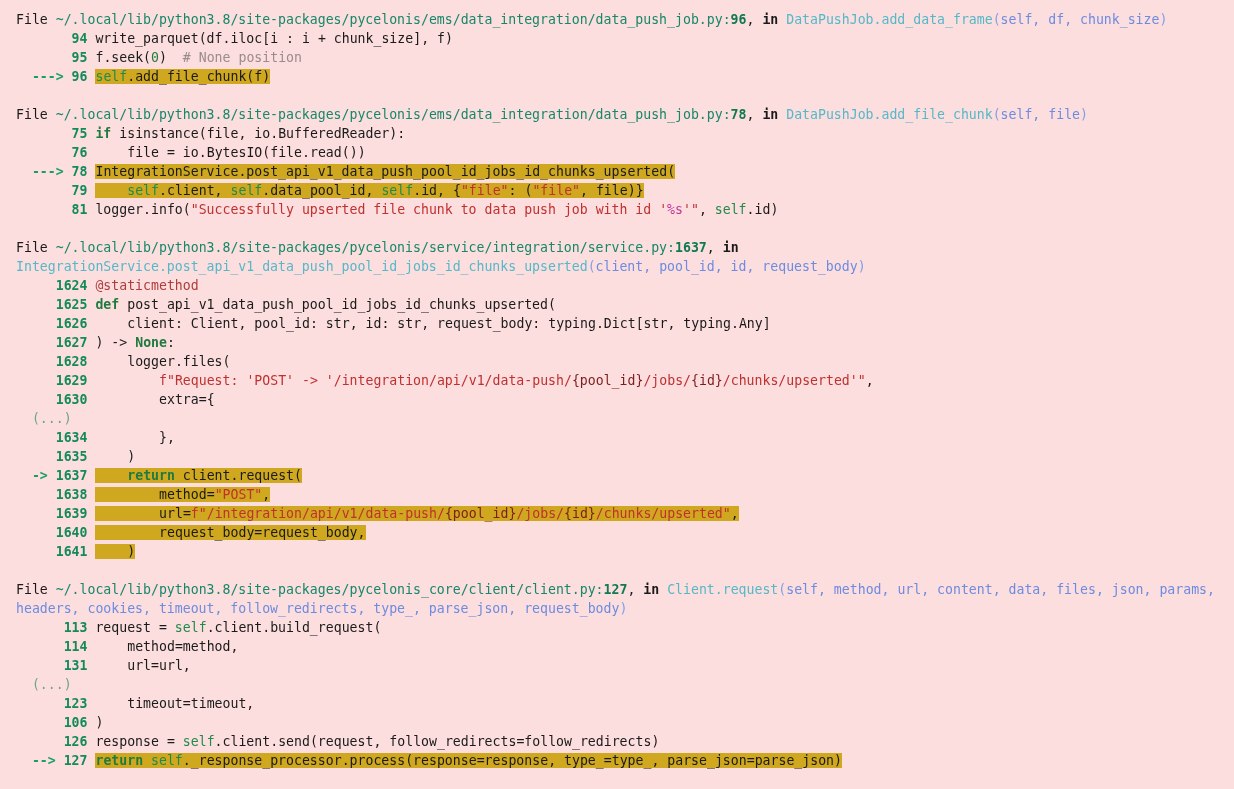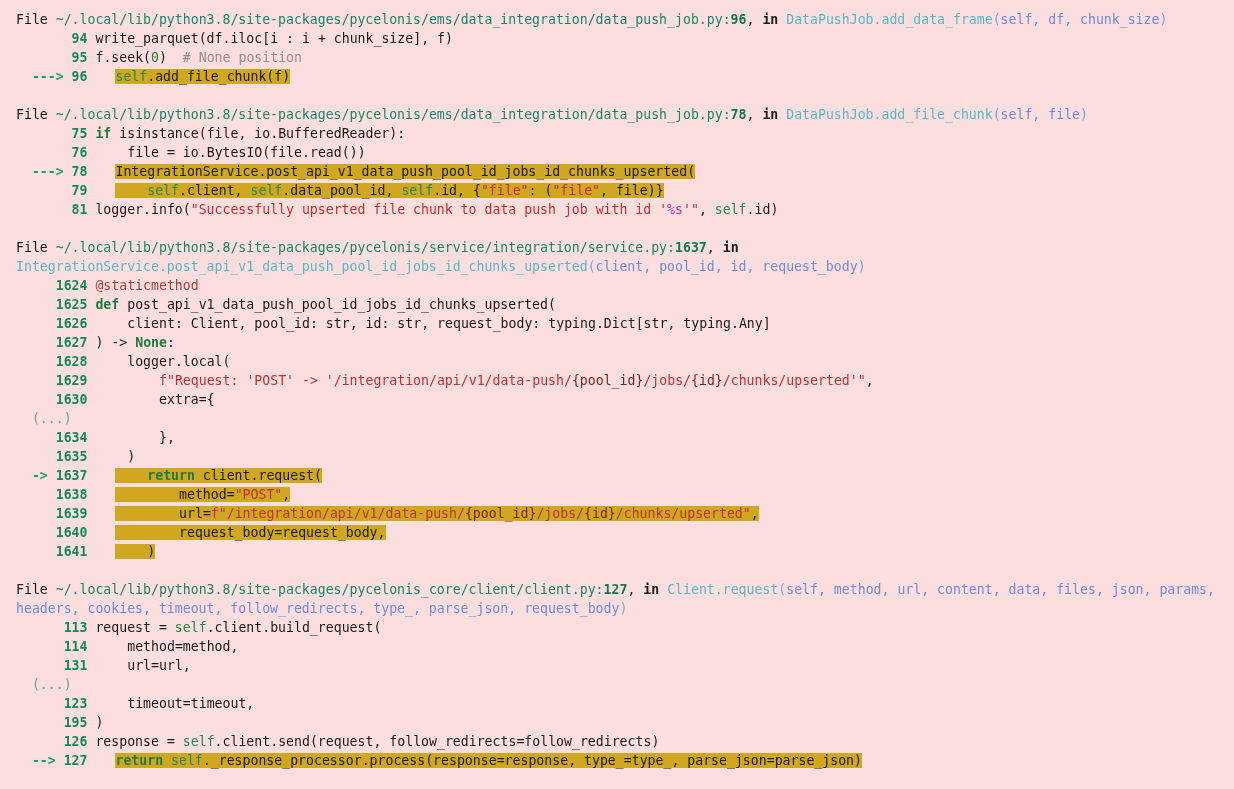--- a/index.html
+++ b/index.html
@@ -37,21 +37,21 @@
   .str{color:#c03030;}
   .pct{color:#c0369b;}
   .num{color:#1f7a3f;}
   .cmt{color:#9a8c8c;}
   .deco{color:#b03c3c;}
   .brace{color:#7f1d1d;}
   .none{color:#1f7a3f;font-weight:bold;}
   .plain{color:#1a1a1a;}
 
   
-  .hl{background:#cfa81f;margin-left:20px;}
+  .hl{background:#cfa81f;}
 </style>
 </head>
 <body>
 
 <div id="tb">
     <div>
       <div class="line" style="white-space: pre-wrap; height: auto;"><span class="kw-file">File</span> <span class="path">~/.local/lib/python3.8/site-packages/pycelonis/ems/data_integration/data_push_job.py</span><span class="path">:</span><span class="pathnum">96</span><span class="plain">, </span><span class="kw-in">in</span> <span class="fname">DataPushJob.add_data_frame</span><span class="punct">(</span><span class="param">self, df, chunk_size</span><span class="punct">)</span></div>
       <div class="line">       <span class="lno">94</span> <span class="plain">write_parquet</span><span class="plain">(</span><span class="plain">df</span><span class="plain">.</span><span class="plain">iloc</span><span class="plain">[</span><span class="plain">i</span><span class="plain"> </span><span class="plain">:</span><span class="plain"> </span><span class="plain">i</span><span class="plain"> </span><span class="plain">+</span><span class="plain"> </span><span class="plain">chunk_size</span><span class="plain">]</span><span class="plain">,</span><span class="plain"> </span><span class="plain">f</span><span class="plain">)</span></div>
       <div class="line">       <span class="lno">95</span> <span class="plain">f</span><span class="plain">.</span><span class="plain">seek</span><span class="plain">(</span><span class="num">0</span><span class="plain">)</span><span class="plain"> </span><span class="plain"> </span><span class="cmt"># None position</span></div>
       <div class="line">  <span class="arrow">---&gt;</span> <span class="lno">96</span> <span class="hl"><span class="self">self</span><span class="plain">.</span><span class="plain">add_file_chunk</span><span class="plain">(</span><span class="plain">f</span><span class="plain">)</span></span></div>
@@ -65,37 +65,37 @@
       <div class="line">       <span class="lno">79</span> <span class="hl"><span class="plain"> </span><span class="plain"> </span><span class="plain"> </span><span class="plain"> </span><span class="self">self</span><span class="plain">.</span><span class="plain">client</span><span class="plain">,</span><span class="plain"> </span><span class="self">self</span><span class="plain">.</span><span class="plain">data_pool_id</span><span class="plain">,</span><span class="plain"> </span><span class="self">self</span><span class="plain">.</span><span class="plain">id</span><span class="plain">,</span><span class="plain"> </span><span class="plain">{</span><span class="str">"file"</span><span class="plain">:</span><span class="plain"> </span><span class="plain">(</span><span class="str">"file"</span><span class="plain">,</span><span class="plain"> </span><span class="plain">file</span><span class="plain">)</span><span class="plain">}</span></span></div>
       <div class="line">       <span class="lno">81</span> <span class="plain">logger</span><span class="plain">.</span><span class="plain">info</span><span class="plain">(</span><span class="str">"Successfully upserted file chunk to data push job with id '<span class="pct">%s</span>'"</span><span class="plain">,</span><span class="plain"> </span><span class="self">self</span><span class="plain">.</span><span class="plain">id</span><span class="plain">)</span></div>
     </div>
     <div class="blank"></div>
     <div>
       <div class="line" style="white-space: pre-wrap; height: auto;"><span class="kw-file">File</span> <span class="path">~/.local/lib/python3.8/site-packages/pycelonis/service/integration/service.py</span><span class="path">:</span><span class="pathnum">1637</span><span class="plain">, </span><span class="kw-in">in</span> <span class="fname">IntegrationService.post_api_v1_data_push_pool_id_jobs_id_chunks_upserted</span><span class="punct">(</span><span class="param">client, pool_id, id, request_body</span><span class="punct">)</span></div>
       <div class="line">     <span class="lno">1624</span> <span class="deco">@staticmethod</span></div>
       <div class="line">     <span class="lno">1625</span> <span class="kw">def</span><span class="plain"> </span><span class="plain">post_api_v1_data_push_pool_id_jobs_id_chunks_upserted</span><span class="plain">(</span></div>
       <div class="line">     <span class="lno">1626</span> <span class="plain"> </span><span class="plain"> </span><span class="plain"> </span><span class="plain"> </span><span class="plain">client</span><span class="plain">:</span><span class="plain"> </span><span class="plain">Client</span><span class="plain">,</span><span class="plain"> </span><span class="plain">pool_id</span><span class="plain">:</span><span class="plain"> </span><span class="plain">str</span><span class="plain">,</span><span class="plain"> </span><span class="plain">id</span><span class="plain">:</span><span class="plain"> </span><span class="plain">str</span><span class="plain">,</span><span class="plain"> </span><span class="plain">request_body</span><span class="plain">:</span><span class="plain"> </span><span class="plain">typing</span><span class="plain">.</span><span class="plain">Dict</span><span class="plain">[</span><span class="plain">str</span><span class="plain">,</span><span class="plain"> </span><span class="plain">typing</span><span class="plain">.</span><span class="plain">Any</span><span class="plain">]</span></div>
       <div class="line">     <span class="lno">1627</span> <span class="plain">)</span><span class="plain"> </span><span class="plain">-</span><span class="plain">&gt;</span><span class="plain"> </span><span class="none">None</span><span class="plain">:</span></div>
-      <div class="line">     <span class="lno">1628</span> <span class="plain"> </span><span class="plain"> </span><span class="plain"> </span><span class="plain"> </span><span class="plain">logger</span><span class="plain">.</span><span class="plain">local</span><span class="plain">(</span></div>
+      <div class="line">     <span class="lno">1628</span> <span class="plain"> </span><span class="plain"> </span><span class="plain"> </span><span class="plain"> </span><span class="plain">logger</span><span class="plain">.</span><span class="plain">files</span><span class="plain">(</span></div>
       <div class="line">     <span class="lno">1629</span> <span class="plain"> </span><span class="plain"> </span><span class="plain"> </span><span class="plain"> </span><span class="plain"> </span><span class="plain"> </span><span class="plain"> </span><span class="plain"> </span><span class="str">f"Request: 'POST' -&gt; '/integration/api/v1/data-push/<span class="brace">{pool_id}</span>/jobs/<span class="brace">{id}</span>/chunks/upserted'"</span><span class="plain">,</span></div>
       <div class="line">     <span class="lno">1630</span> <span class="plain"> </span><span class="plain"> </span><span class="plain"> </span><span class="plain"> </span><span class="plain"> </span><span class="plain"> </span><span class="plain"> </span><span class="plain"> </span><span class="plain">extra</span><span class="plain">=</span><span class="plain">{</span></div>
       <div class="line"><span class="lno-dim">&nbsp;&nbsp;(...)</span></div>
       <div class="line">     <span class="lno">1634</span> <span class="plain"> </span><span class="plain"> </span><span class="plain"> </span><span class="plain"> </span><span class="plain"> </span><span class="plain"> </span><span class="plain"> </span><span class="plain"> </span><span class="plain">}</span><span class="plain">,</span></div>
       <div class="line">     <span class="lno">1635</span> <span class="plain"> </span><span class="plain"> </span><span class="plain"> </span><span class="plain"> </span><span class="plain">)</span></div>
       <div class="line">  <span class="arrow">-&gt;</span> <span class="lno">1637</span> <span class="hl"><span class="plain"> </span><span class="plain"> </span><span class="plain"> </span><span class="plain"> </span><span class="kw">return</span><span class="plain"> </span><span class="plain">client</span><span class="plain">.</span><span class="plain">request</span><span class="plain">(</span></span></div>
       <div class="line">     <span class="lno">1638</span> <span class="hl"><span class="plain"> </span><span class="plain"> </span><span class="plain"> </span><span class="plain"> </span><span class="plain"> </span><span class="plain"> </span><span class="plain"> </span><span class="plain"> </span><span class="plain">method</span><span class="plain">=</span><span class="str">"POST"</span><span class="plain">,</span></span></div>
       <div class="line">     <span class="lno">1639</span> <span class="hl"><span class="plain"> </span><span class="plain"> </span><span class="plain"> </span><span class="plain"> </span><span class="plain"> </span><span class="plain"> </span><span class="plain"> </span><span class="plain"> </span><span class="plain">url</span><span class="plain">=</span><span class="str">f"/integration/api/v1/data-push/<span class="brace">{pool_id}</span>/jobs/<span class="brace">{id}</span>/chunks/upserted"</span><span class="plain">,</span></span></div>
       <div class="line">     <span class="lno">1640</span> <span class="hl"><span class="plain"> </span><span class="plain"> </span><span class="plain"> </span><span class="plain"> </span><span class="plain"> </span><span class="plain"> </span><span class="plain"> </span><span class="plain"> </span><span class="plain">request_body</span><span class="plain">=</span><span class="plain">request_body</span><span class="plain">,</span></span></div>
       <div class="line">     <span class="lno">1641</span> <span class="hl"><span class="plain"> </span><span class="plain"> </span><span class="plain"> </span><span class="plain"> </span><span class="plain">)</span></span></div>
     </div>
     <div class="blank"></div>
     <div>
       <div class="line" style="white-space: pre-wrap; height: auto;"><span class="kw-file">File</span> <span class="path">~/.local/lib/python3.8/site-packages/pycelonis_core/client/client.py</span><span class="path">:</span><span class="pathnum">127</span><span class="plain">, </span><span class="kw-in">in</span> <span class="fname">Client.request</span><span class="punct">(</span><span class="param">self, method, url, content, data, files, json, params, headers, cookies, timeout, follow_redirects, type_, parse_json, request_body</span><span class="punct">)</span></div>
       <div class="line">      <span class="lno">113</span> <span class="plain">request</span><span class="plain"> </span><span class="plain">=</span><span class="plain"> </span><span class="self">self</span><span class="plain">.</span><span class="plain">client</span><span class="plain">.</span><span class="plain">build_request</span><span class="plain">(</span></div>
       <div class="line">      <span class="lno">114</span> <span class="plain"> </span><span class="plain"> </span><span class="plain"> </span><span class="plain"> </span><span class="plain">method</span><span class="plain">=</span><span class="plain">method</span><span class="plain">,</span></div>
       <div class="line">      <span class="lno">131</span> <span class="plain"> </span><span class="plain"> </span><span class="plain"> </span><span class="plain"> </span><span class="plain">url</span><span class="plain">=</span><span class="plain">url</span><span class="plain">,</span></div>
       <div class="line"><span class="lno-dim">&nbsp;&nbsp;(...)</span></div>
       <div class="line">      <span class="lno">123</span> <span class="plain"> </span><span class="plain"> </span><span class="plain"> </span><span class="plain"> </span><span class="plain">timeout</span><span class="plain">=</span><span class="plain">timeout</span><span class="plain">,</span></div>
-      <div class="line">      <span class="lno">195</span> <span class="plain">)</span></div>
+      <div class="line">      <span class="lno">106</span> <span class="plain">)</span></div>
       <div class="line">      <span class="lno">126</span> <span class="plain">response</span><span class="plain"> </span><span class="plain">=</span><span class="plain"> </span><span class="self">self</span><span class="plain">.</span><span class="plain">client</span><span class="plain">.</span><span class="plain">send</span><span class="plain">(</span><span class="plain">request</span><span class="plain">,</span><span class="plain"> </span><span class="plain">follow_redirects</span><span class="plain">=</span><span class="plain">follow_redirects</span><span class="plain">)</span></div>
       <div class="line">  <span class="arrow">--&gt;</span> <span class="lno">127</span> <span class="hl"><span class="kw">return</span><span class="plain"> </span><span class="self">self</span><span class="plain">.</span><span class="plain">_response_processor</span><span class="plain">.</span><span class="plain">process</span><span class="plain">(</span><span class="plain">response</span><span class="plain">=</span><span class="plain">response</span><span class="plain">,</span><span class="plain"> </span><span class="plain">type_</span><span class="plain">=</span><span class="plain">type_</span><span class="plain">,</span><span class="plain"> </span><span class="plain">parse_json</span><span class="plain">=</span><span class="plain">parse_json</span><span class="plain">)</span></span></div>
     </div>
   </div>
 
 </body></html>

